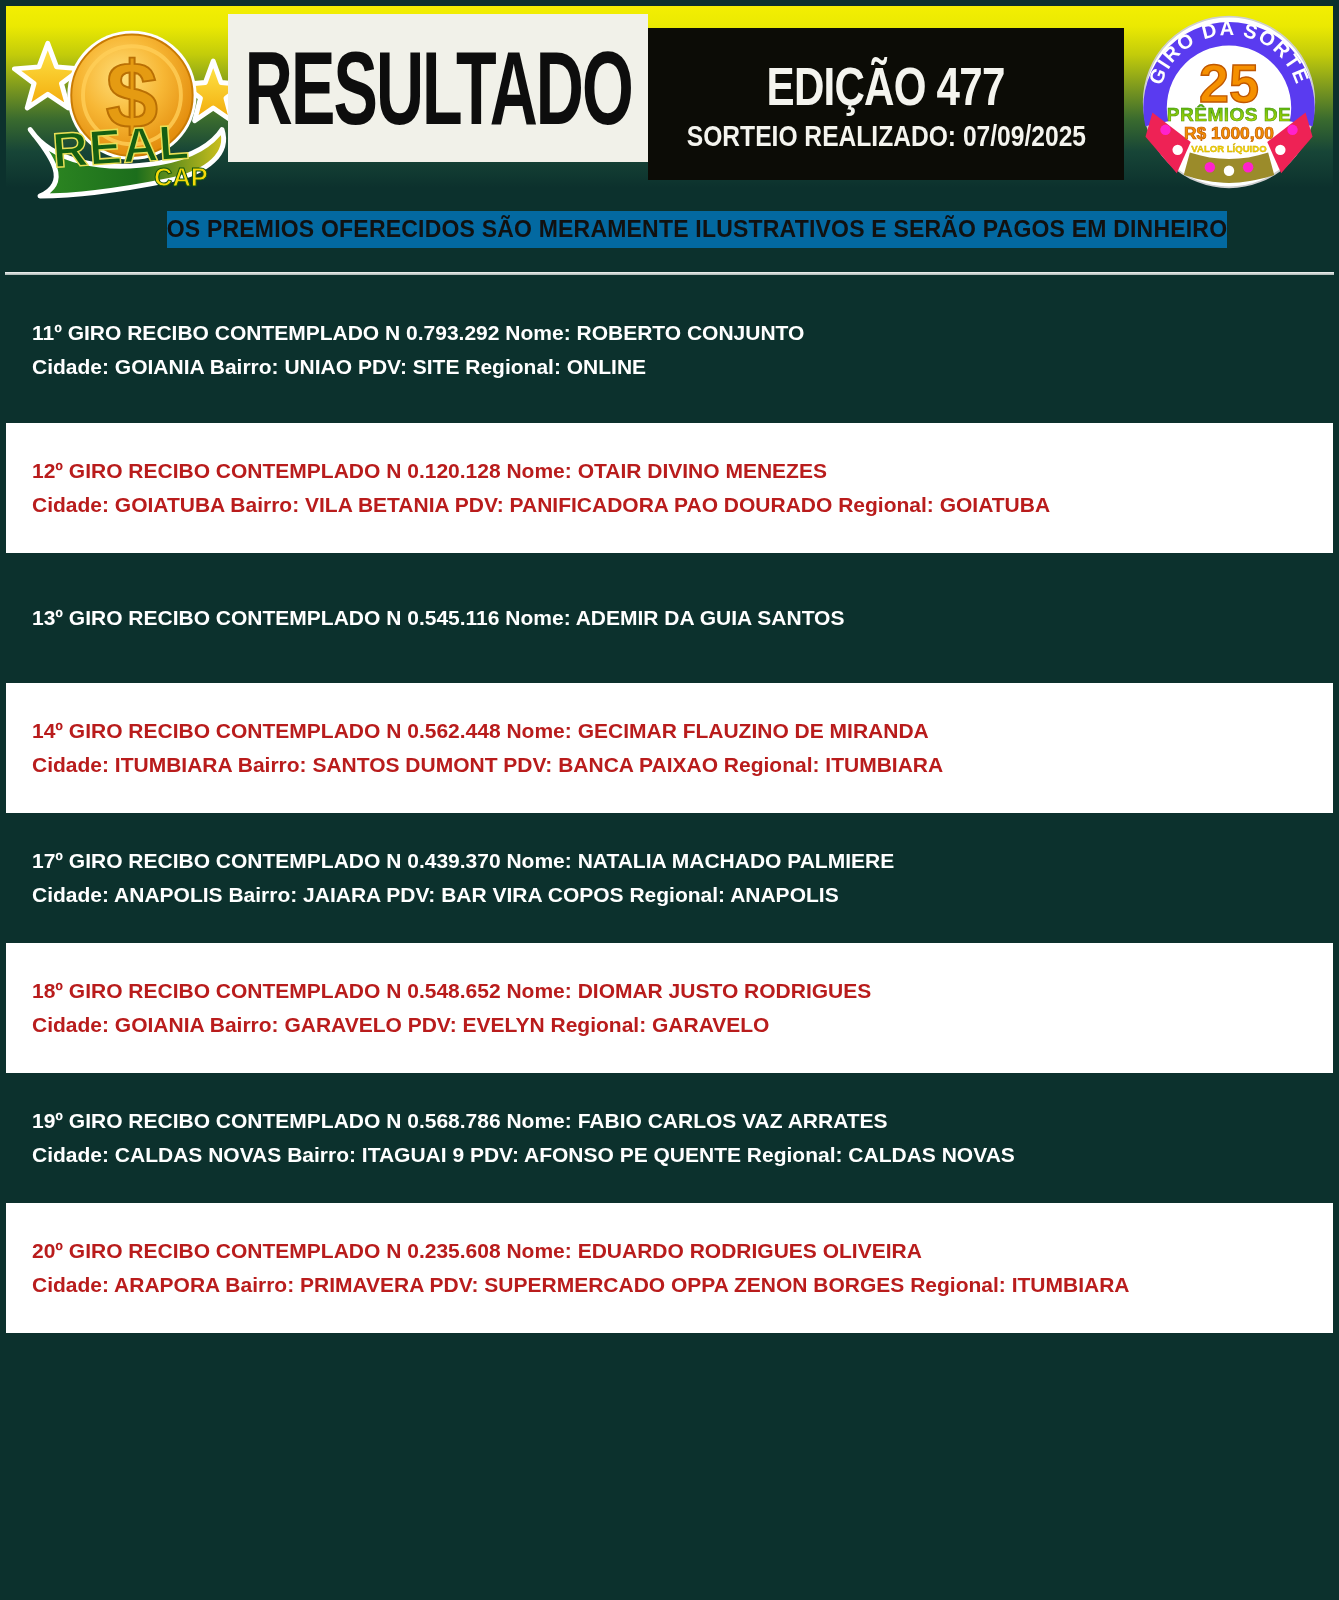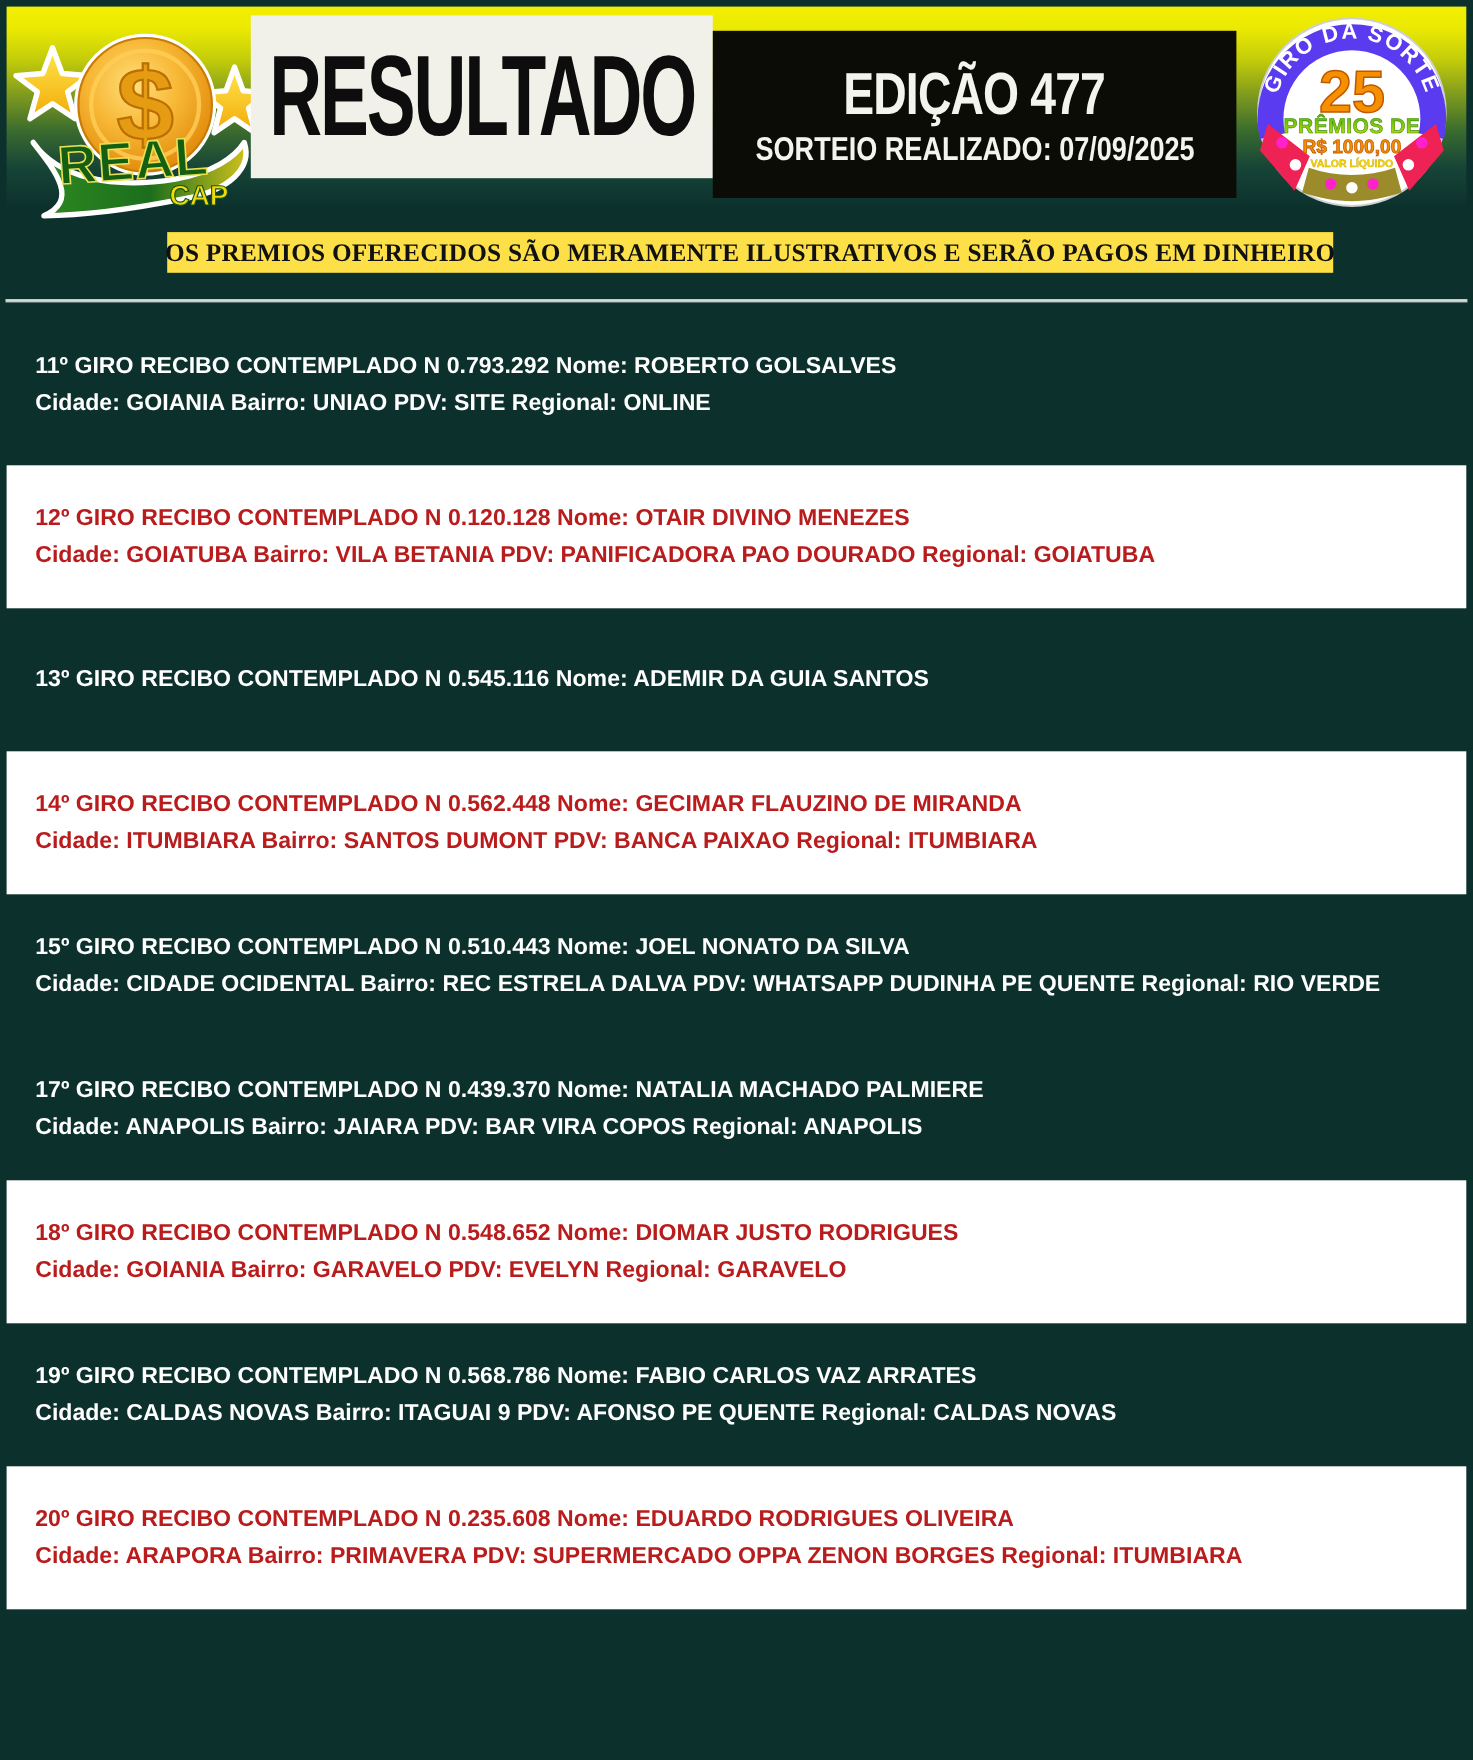--- a/index.html
+++ b/index.html
@@ -32,24 +32,24 @@
   .edition-box{
     position:absolute;left:648px;top:28px;width:476px;height:152px;
     background:#0c0c06;color:#f4f4ee;
     display:flex;flex-direction:column;align-items:center;justify-content:center;
   }
   .edition-line1{font-weight:bold;font-size:54px;letter-spacing:-1px;transform:scaleX(0.78);white-space:nowrap;}
   .edition-line2{font-weight:bold;font-size:30px;letter-spacing:0;transform:scaleX(0.82);white-space:nowrap;margin-top:2px;}
   .badge{position:absolute;left:1142px;top:14px;width:174px;height:176px;}
   
   .disclaimer{
-    position:absolute;left:152px;top:211px;width:1060px;height:37px;
-    background:#fde047;color:#111;
+    position:absolute;left:167px;top:211px;width:1060px;height:37px;
+    background:#0369a1;color:#111;
     display:flex;align-items:center;justify-content:center;
-    font-weight:bold;font-size:23px;letter-spacing:0.2px;white-space:nowrap;font-family:Liberation Serif, serif;
+    font-weight:bold;font-size:23px;letter-spacing:0.2px;white-space:nowrap;
   }
   .divider{
     position:absolute;top:272px;left:5px;width:1329px;height:3px;
     background:linear-gradient(180deg,#f4f6f5,#a9b4b1);
   }
   
   .rows{position:absolute;top:277px;left:6px;right:6px;}
   .row{
     display:flex;flex-direction:column;justify-content:center;
     padding-left:26px;height:130px;
@@ -145,37 +145,33 @@
     <text x="100" y="143" text-anchor="middle" font-size="20" font-weight="bold" fill="#f59000" stroke="#c05800" stroke-width="0.8">R$ 1000,00</text>
     <text x="100" y="157" text-anchor="middle" font-size="11" font-weight="bold" fill="#f5d800" stroke="#caa400" stroke-width="0.4">VALOR LÍQUIDO</text>
   </svg>
 
   <div class="disclaimer">OS PREMIOS OFERECIDOS SÃO MERAMENTE ILUSTRATIVOS E SERÃO PAGOS EM DINHEIRO</div>
 
   <div class="divider"></div>
 
   <div class="rows">
     <div class="row dark first">
-      <div>11º GIRO RECIBO CONTEMPLADO N 0.793.292 Nome: ROBERTO GOLSALVES</div>
+      <div>11º GIRO RECIBO CONTEMPLADO N 0.793.292 Nome: ROBERTO CONJUNTO</div>
       <div>Cidade: GOIANIA Bairro: UNIAO PDV: SITE Regional: ONLINE</div>
     </div>
     <div class="row light">
       <div>12º GIRO RECIBO CONTEMPLADO N 0.120.128 Nome: OTAIR DIVINO MENEZES</div>
       <div>Cidade: GOIATUBA Bairro: VILA BETANIA PDV: PANIFICADORA PAO DOURADO Regional: GOIATUBA</div>
     </div>
     <div class="row dark">
       <div>13º GIRO RECIBO CONTEMPLADO N 0.545.116 Nome: ADEMIR DA GUIA SANTOS</div>
     </div>
     <div class="row light">
       <div>14º GIRO RECIBO CONTEMPLADO N 0.562.448 Nome: GECIMAR FLAUZINO DE MIRANDA</div>
       <div>Cidade: ITUMBIARA Bairro: SANTOS DUMONT PDV: BANCA PAIXAO Regional: ITUMBIARA</div>
-    </div>
-    <div class="row dark">
-      <div>15º GIRO RECIBO CONTEMPLADO N 0.510.443 Nome: JOEL NONATO DA SILVA</div>
-      <div>Cidade: CIDADE OCIDENTAL Bairro: REC ESTRELA DALVA PDV: WHATSAPP DUDINHA PE QUENTE Regional: RIO VERDE</div>
     </div>
     <div class="row dark">
       <div>17º GIRO RECIBO CONTEMPLADO N 0.439.370 Nome: NATALIA MACHADO PALMIERE</div>
       <div>Cidade: ANAPOLIS Bairro: JAIARA PDV: BAR VIRA COPOS Regional: ANAPOLIS</div>
     </div>
     <div class="row light">
       <div>18º GIRO RECIBO CONTEMPLADO N 0.548.652 Nome: DIOMAR JUSTO RODRIGUES</div>
       <div>Cidade: GOIANIA Bairro: GARAVELO PDV: EVELYN Regional: GARAVELO</div>
     </div>
     <div class="row dark">

